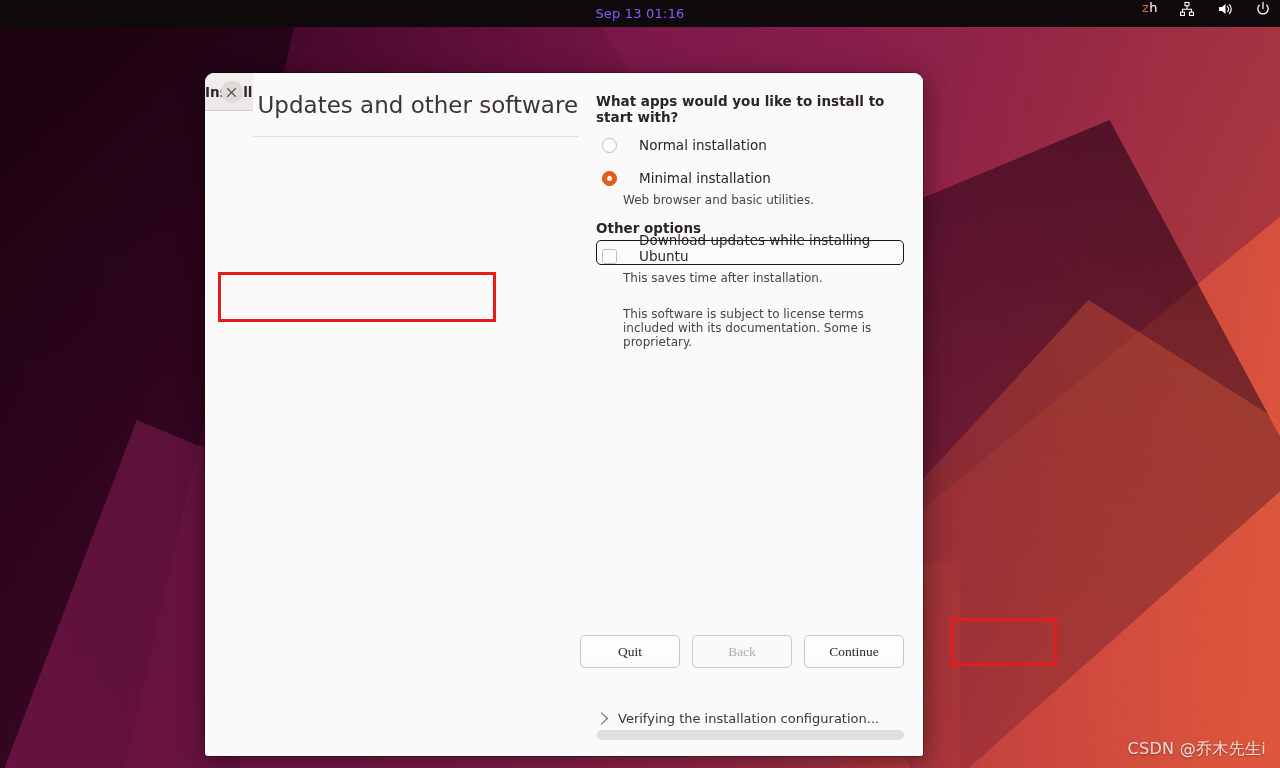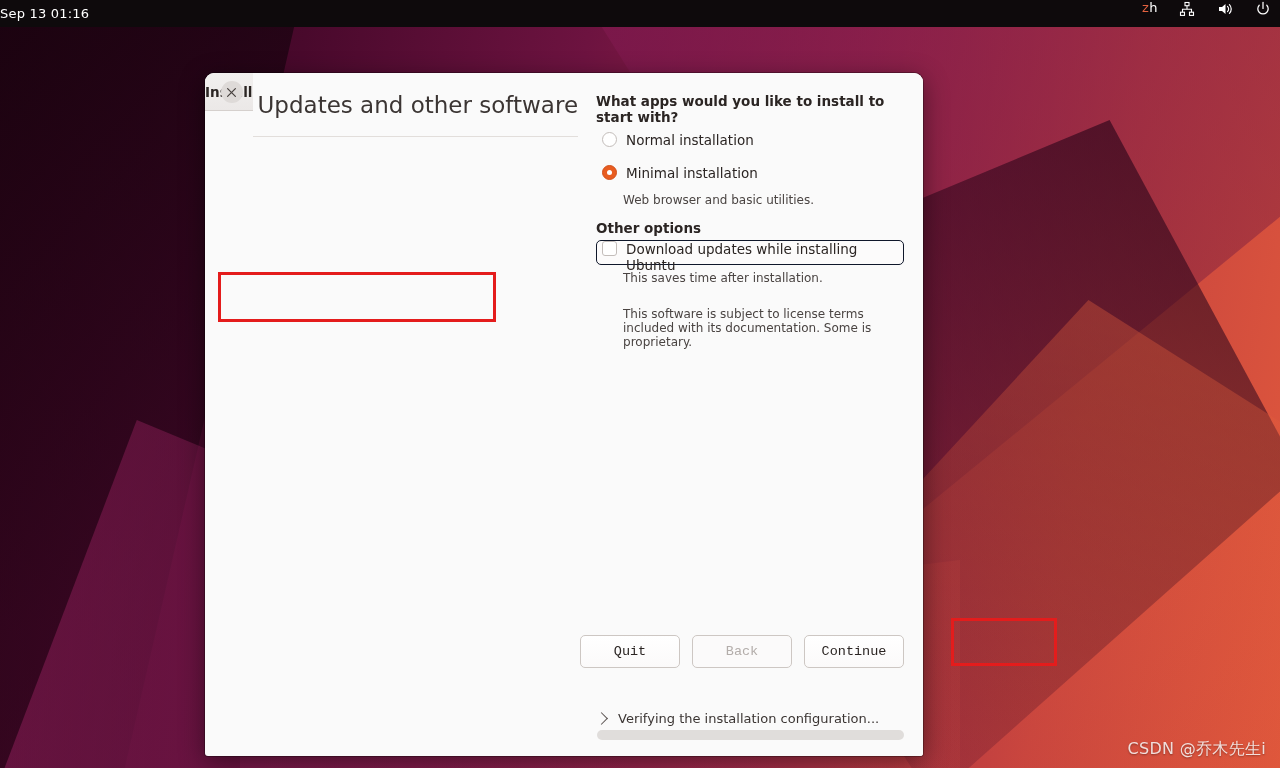--- a/index.html
+++ b/index.html
@@ -78,23 +78,23 @@
     background: #0e0a0c;
     color: #ffffff;
     font-size: 13px;
     display: flex;
     align-items: center;
     z-index: 50;
   }
   .topbar-clock {
     position: absolute;
     left: 0; right: 0;
-    text-align: left;
+    text-align: center;
     font-size: 13px;
-    color: #ffffff;
+    color: #8b5cf6;
     letter-spacing: 0.2px;
   }
   .topbar-right {
     position: absolute;
     right: 8px;
     display: flex;
     align-items: flex-start;
     gap: 20px;
     height: 27px;
   }
@@ -186,22 +186,22 @@
     color: #2b2523;
     margin: 0 0 6px 0;
   }
   .section-heading.other {
     margin-top: 13px;
     margin-bottom: 4px;
   }
 
   .option-row {
     display: flex;
-    align-items: flex-start;
-    gap: 9px;
+    align-items: flex-end;
+    gap: 22px;
     height: 23px;
     padding: 0 5px;
     border-radius: 5px;
     border: 1px solid transparent;
     box-sizing: border-box;
   }
   .option-row.focused {
     border: 1px solid #0f172a;
     background: #fcfbfb;
     height: 25px;
@@ -287,21 +287,21 @@
     height: 33px;
     border: 1px solid #cdc7c3;
     border-radius: 5px;
     background: linear-gradient(180deg, #ffffff 0%, #fbfafa 100%);
     font-size: 13.5px;
     color: #2b2523;
     display: flex;
     align-items: center;
     justify-content: center;
     cursor: pointer;
-    font-family: Liberation Mono, monospace;
+    font-family: Liberation Serif, serif;
     padding: 0 14px;
     box-sizing: border-box;
   }
   .btn.disabled {
     color: #b3adaa;
     background: #fbfafa;
     cursor: default;
   }
 
   .status-area {

